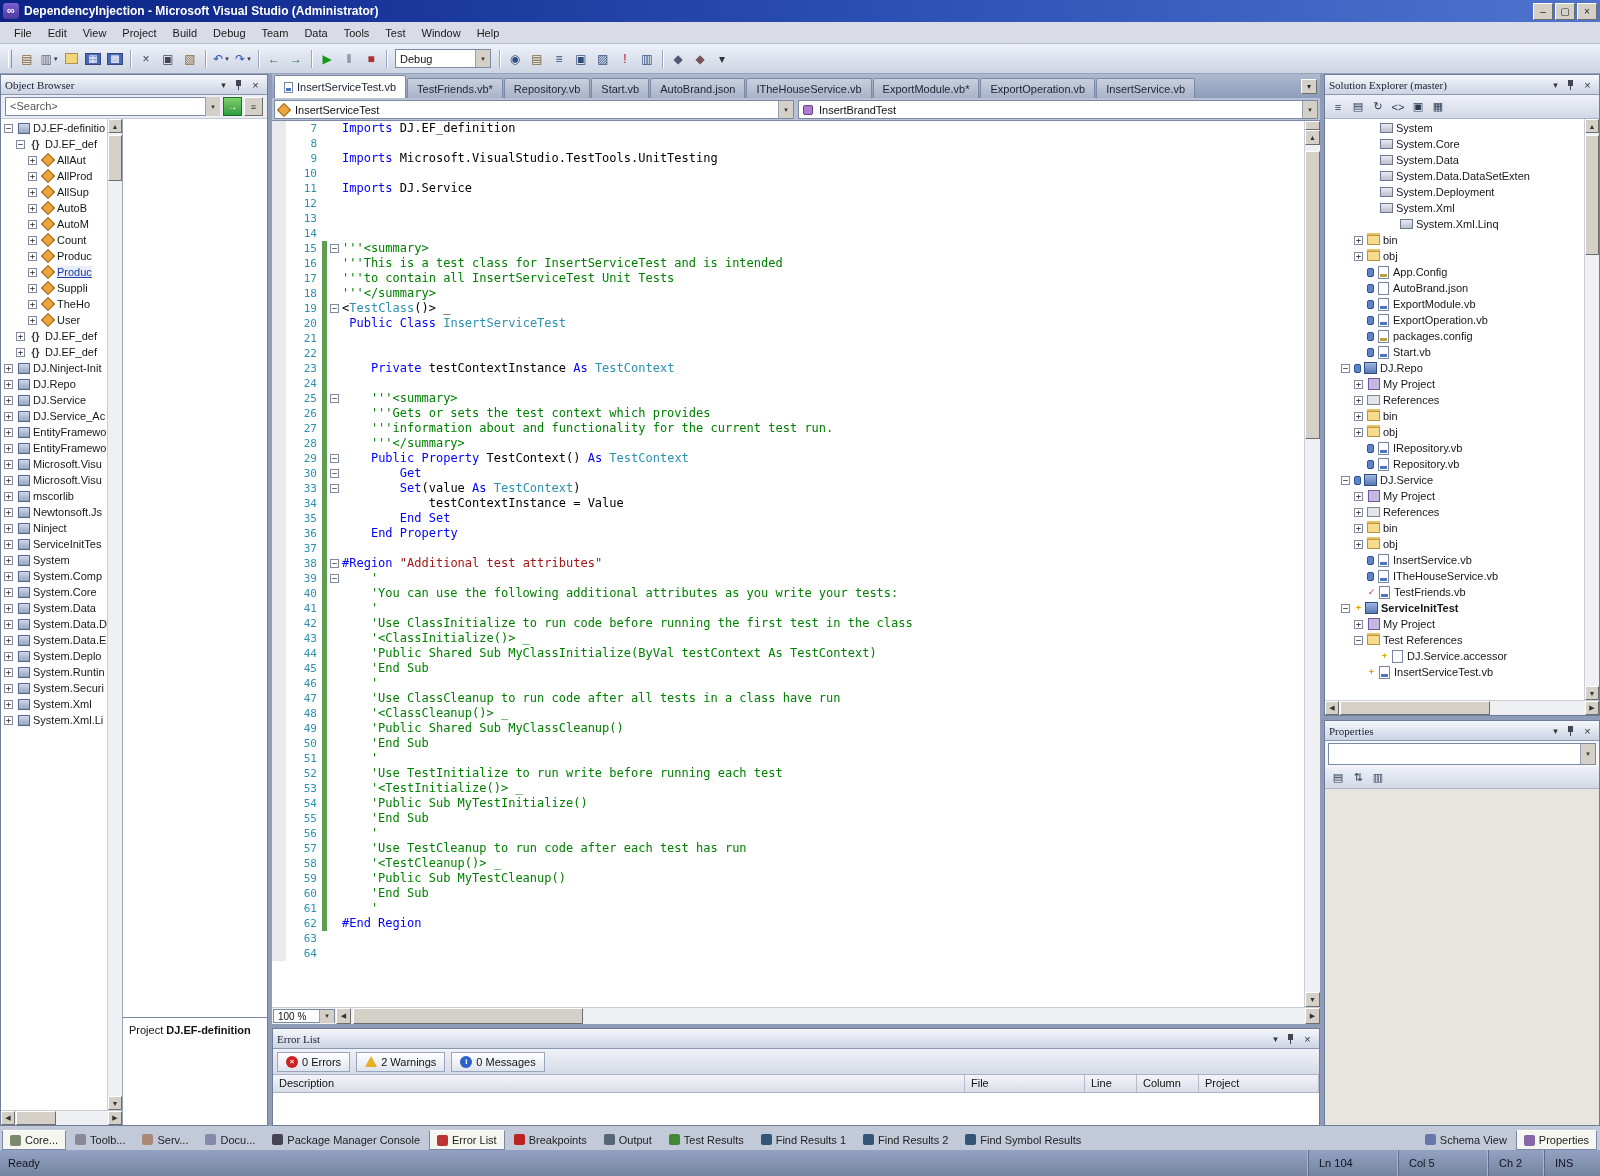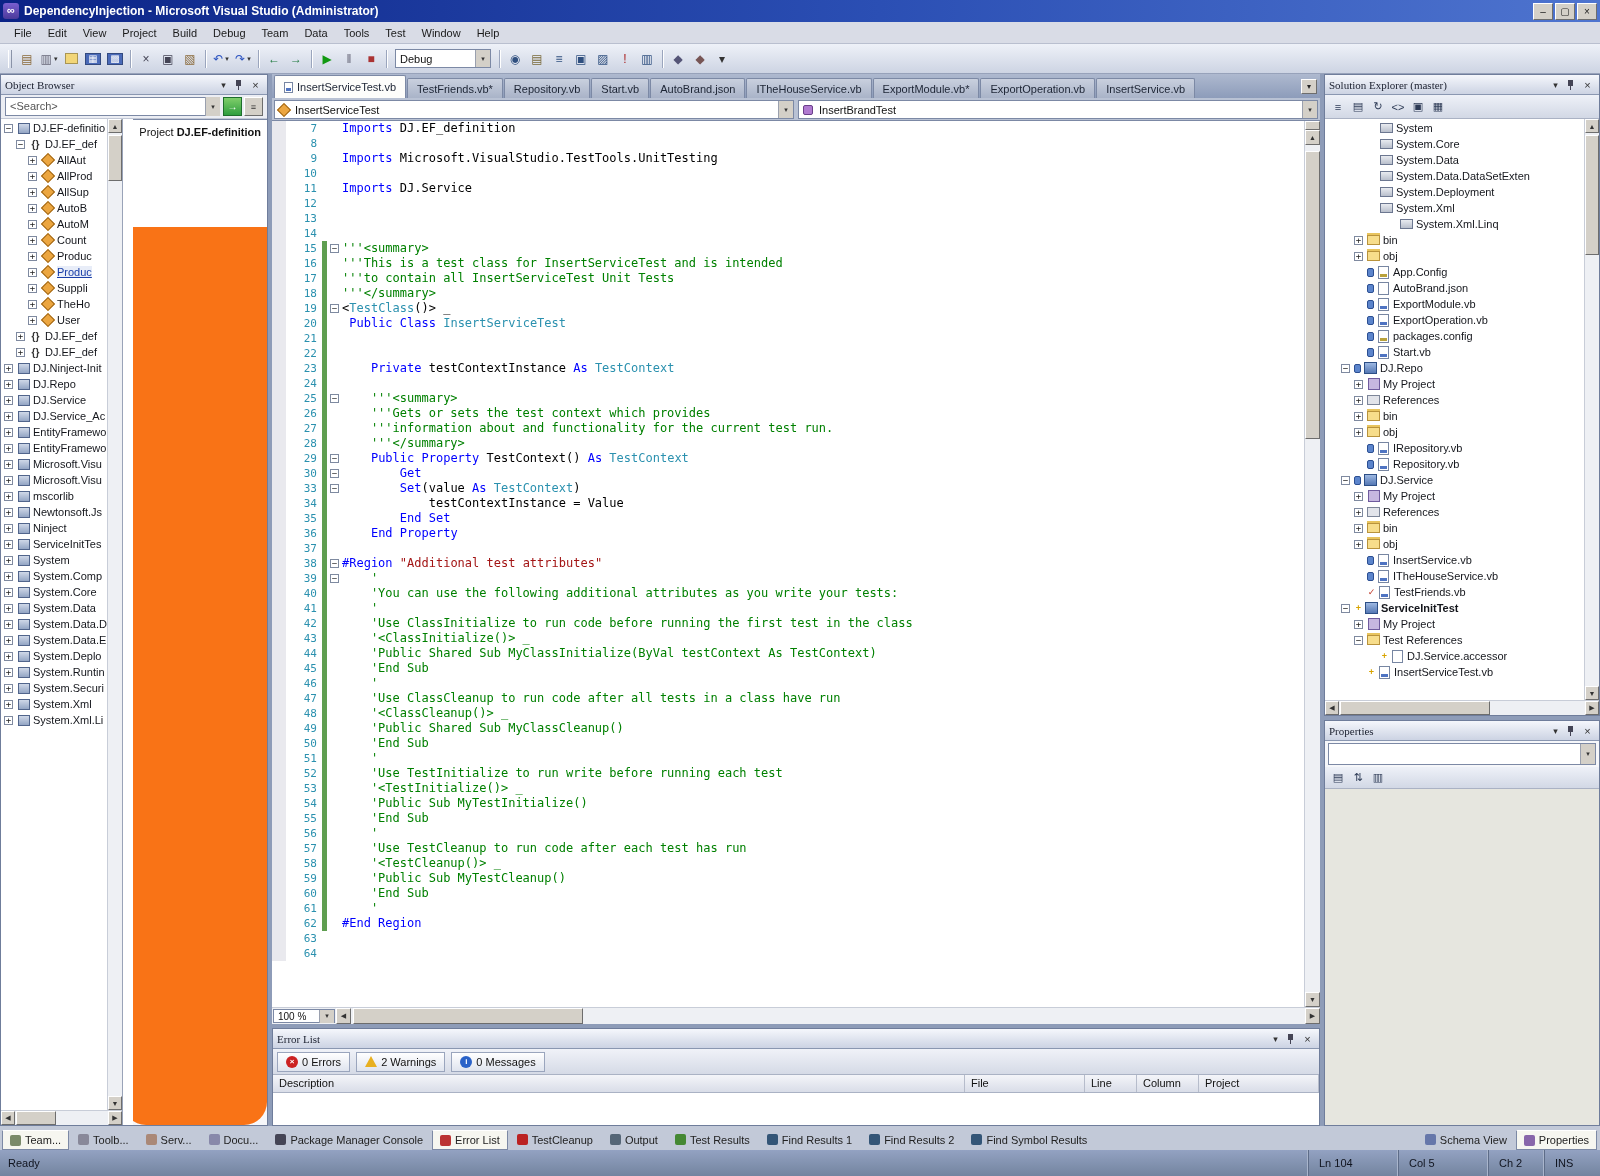--- a/index.html
+++ b/index.html
@@ -56,21 +56,21 @@
   .search-text { flex:1; height:19px; background:#fff; border:1px solid #7c89a5; border-right:none; color:#555; padding:2px 4px; line-height:13px; white-space:nowrap; overflow:hidden; }
   .search-dd { width:15px; height:19px; }
   .go-btn { width:19px; height:19px; margin-left:3px; background:linear-gradient(#7fce6a,#2f9e3f); border:1px solid #1e6e2c; color:#fff; font-size:10px; display:flex; align-items:center; justify-content:center; }
   .more-btn { width:19px; height:19px; margin-left:2px; font-size:9px; }
   .ob-body { flex:1; display:flex; min-height:0; }
   .ob-treecol { width:122px; flex:none; display:flex; flex-direction:column; border-right:1px solid #99a3b8; min-height:0; }
   .ob-treerow { flex:1; display:flex; min-height:0; background:#fff; }
   .ob-tree { flex:1; overflow:hidden; background:#fff; padding-top:1px; }
   .mini-vsb { width:15px; flex:none; display:flex; flex-direction:column; background:#eef0f4; border-left:1px solid #c8cdd8; }
   .mini-hsb { height:15px; flex:none; display:flex; background:#eef0f4; border-top:1px solid #c8cdd8; }
-  .ob-members { flex:1; display:flex; background:#f97316; min-height:0;border-radius:23px; }
+  .ob-members { flex:1; display:flex; flex-direction:column; background:#737373; min-height:0; }
   .ob-members-empty { flex:1; background:#fff; }
   .ob-desc { height:108px; flex:none; border-top:1px solid #7c89a5; background:#fff; padding:6px; }
 
   
   .trow { height:16px; display:flex; align-items:center; white-space:nowrap; overflow:hidden; padding-right:2px; }
   .texp { width:9px; height:9px; flex:none; margin-right:4px; }
   .texp.box { border:1px solid #7f8aa0; background:#fff; color:#222; font-size:9px; line-height:7px; text-align:center;
               font-family:"DejaVu Sans Mono",monospace; }
   .tlabel { font-size:11px; color:#14161c; }
   .tlabel.b { font-weight:bold; }
@@ -1287,21 +1287,21 @@
           </div>
         <div class="pp-body"></div>
       </div>
     </div>
   </div>
 
   <div class="bottomtabs">
     <span id="bt-left" style="display:flex;align-items:flex-end;">
         <span class="btab active">
           <span class="bt-ic" style="background: rgb(122, 138, 106);"></span>
-          <span>Team...</span>
+          <span>Core...</span>
         </span>
         <span class="btab">
           <span class="bt-ic" style="background: rgb(136, 136, 153);"></span>
           <span>Toolb...</span>
         </span>
         <span class="btab">
           <span class="bt-ic" style="background: rgb(170, 136, 119);"></span>
           <span>Serv...</span>
         </span>
         <span class="btab">
@@ -1311,21 +1311,21 @@
         <span class="btab">
           <span class="bt-ic" style="background: rgb(68, 68, 85);"></span>
           <span>Package Manager Console</span>
         </span>
         <span class="btab active">
           <span class="bt-ic" style="background: rgb(187, 51, 51);"></span>
           <span>Error List</span>
         </span>
         <span class="btab">
           <span class="bt-ic" style="background: rgb(187, 34, 34);"></span>
-          <span>TestCleanup</span>
+          <span>Breakpoints</span>
         </span>
         <span class="btab">
           <span class="bt-ic" style="background: rgb(85, 102, 119);"></span>
           <span>Output</span>
         </span>
         <span class="btab">
           <span class="bt-ic" style="background: rgb(68, 136, 51);"></span>
           <span>Test Results</span>
         </span>
         <span class="btab">

